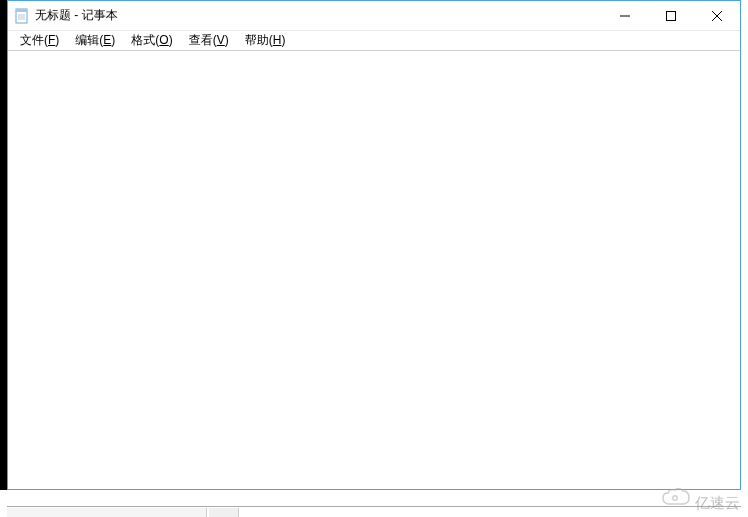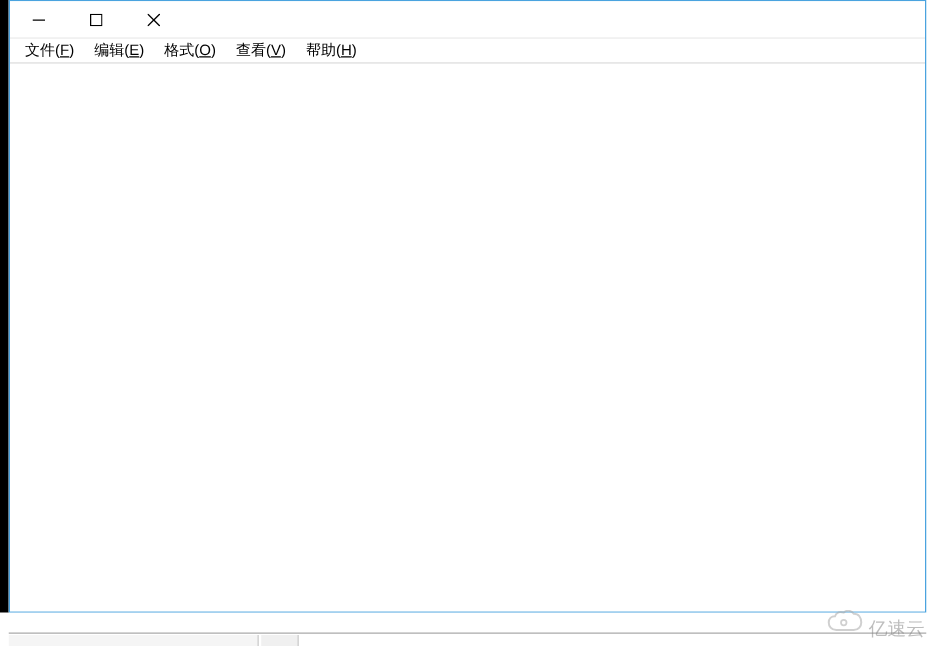--- a/index.html
+++ b/index.html
@@ -163,20 +163,30 @@
       background: #f0f0f0;
     }
   </style>
 </head>
 <body>
 
 <div class="left-strip"></div>
 
 <div class="window">
   <div class="titlebar">
+    <div class="titlebar-left">
+      <svg class="app-icon" viewBox="0 0 16 16">
+        <rect x="2" y="1" width="11" height="14" fill="#fff" stroke="#6fa8d6" stroke-width="1"></rect>
+        <rect x="2" y="1" width="11" height="3" fill="#9ecbe8"></rect>
+        <line x1="4" y1="7" x2="11" y2="7" stroke="#b7c9da" stroke-width="1"></line>
+        <line x1="4" y1="9" x2="11" y2="9" stroke="#b7c9da" stroke-width="1"></line>
+        <line x1="4" y1="11" x2="11" y2="11" stroke="#b7c9da" stroke-width="1"></line>
+      </svg>
+      <span class="title-text">无标题 - 记事本</span>
+    </div>
     <div class="window-controls">
       <button class="win-btn">
         <svg width="10" height="10" viewBox="0 0 10 10">
           <line x1="0" y1="5" x2="10" y2="5" stroke="#000" stroke-width="1"></line>
         </svg>
       </button>
       <button class="win-btn">
         <svg width="10" height="10" viewBox="0 0 10 10">
           <rect x="0.5" y="0.5" width="9" height="9" fill="none" stroke="#000" stroke-width="1"></rect>
         </svg>

